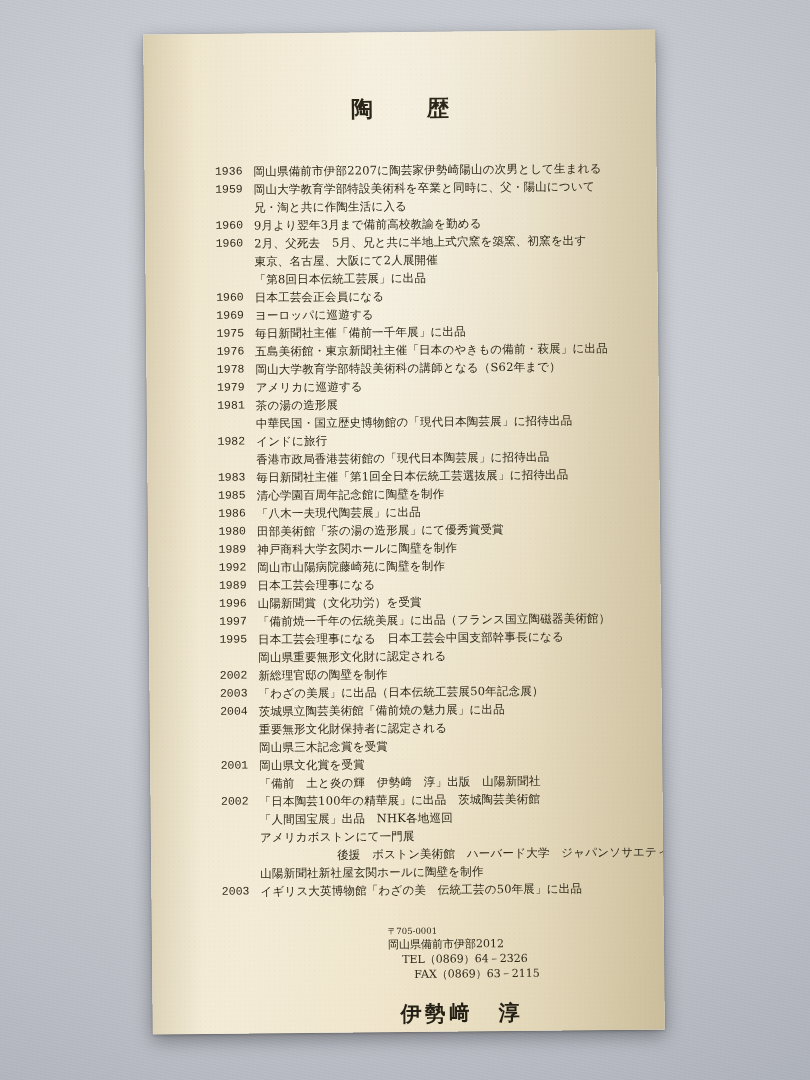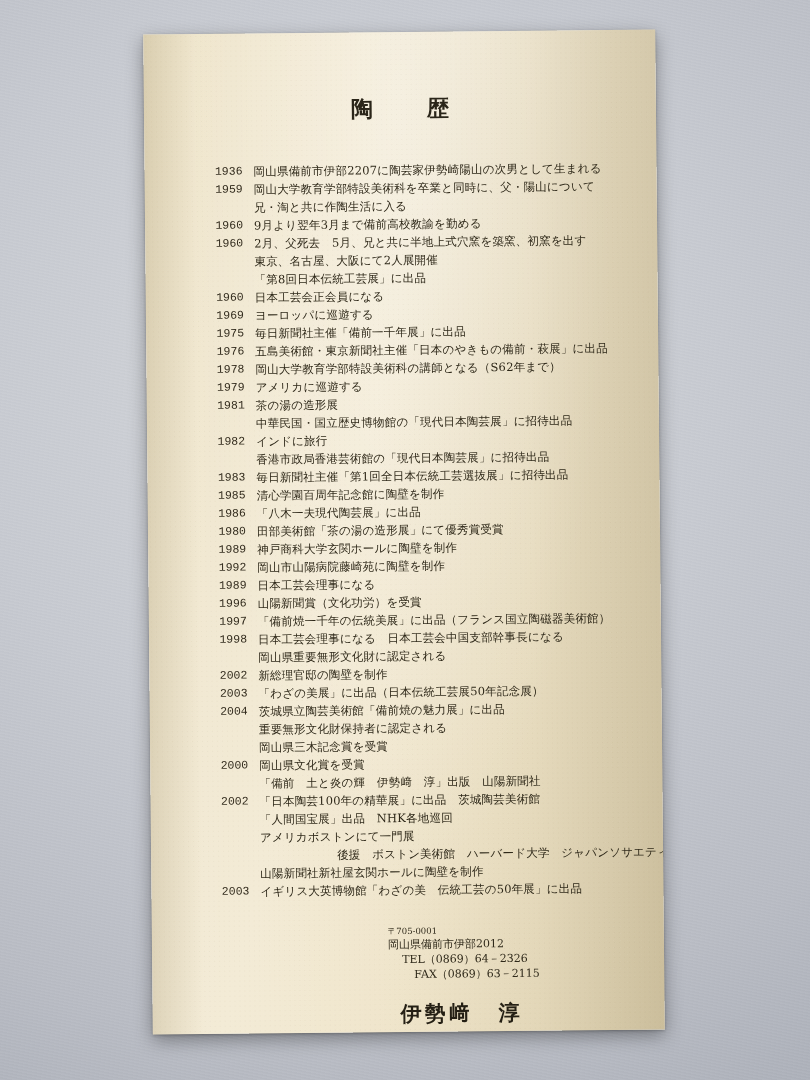--- a/index.html
+++ b/index.html
@@ -266,21 +266,21 @@
         </div>
         <div class="entry">
           <div class="year">1996</div>
           <div class="text">山陽新聞賞（文化功労）を受賞</div>
         </div>
         <div class="entry">
           <div class="year">1997</div>
           <div class="text">「備前焼一千年の伝統美展」に出品（フランス国立陶磁器美術館）</div>
         </div>
         <div class="entry">
-          <div class="year">1998</div>
+          <div class="year">1995</div>
           <div class="text">日本工芸会理事になる　日本工芸会中国支部幹事長になる</div>
         </div>
         <div class="entry">
           <div class="year"></div>
           <div class="text">岡山県重要無形文化財に認定される</div>
         </div>
         <div class="entry">
           <div class="year">2002</div>
           <div class="text">新総理官邸の陶壁を制作</div>
         </div>
@@ -294,21 +294,21 @@
         </div>
         <div class="entry">
           <div class="year"></div>
           <div class="text">重要無形文化財保持者に認定される</div>
         </div>
         <div class="entry">
           <div class="year"></div>
           <div class="text">岡山県三木記念賞を受賞</div>
         </div>
         <div class="entry">
-          <div class="year">2000</div>
+          <div class="year">2001</div>
           <div class="text">岡山県文化賞を受賞</div>
         </div>
         <div class="entry">
           <div class="year"></div>
           <div class="text">「備前　土と炎の輝　伊勢﨑　淳」出版　山陽新聞社</div>
         </div>
         <div class="entry">
           <div class="year">2002</div>
           <div class="text">「日本陶芸100年の精華展」に出品　茨城陶芸美術館</div>
         </div>

